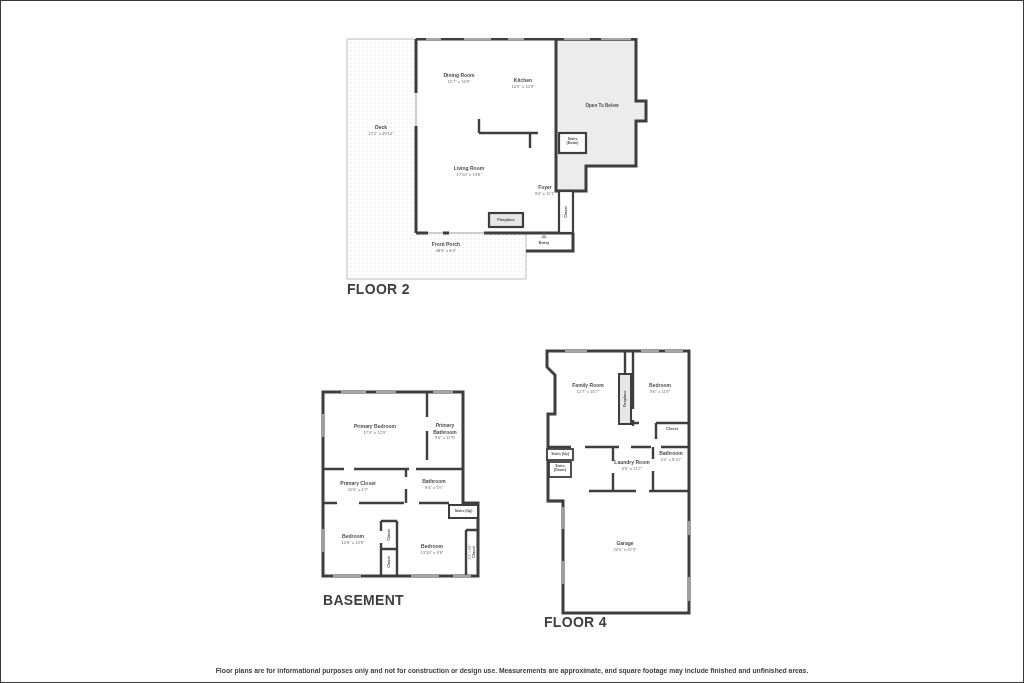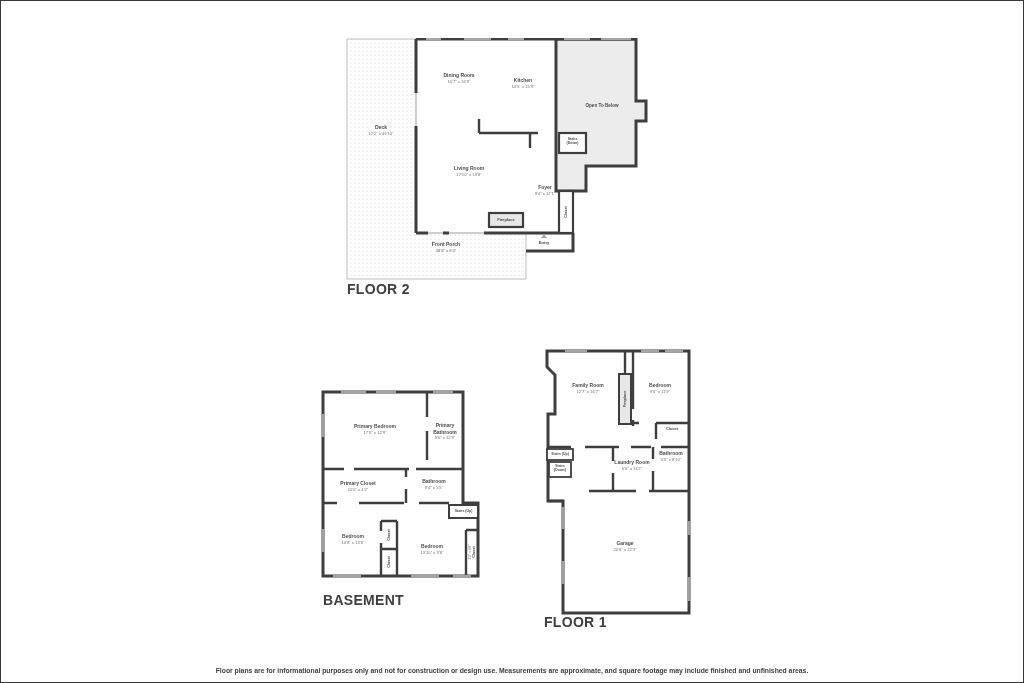--- a/index.html
+++ b/index.html
@@ -221,17 +221,17 @@
     </div>
     <div class="lbl" style="left:130px;top:101px;">
       <span class="nm">Bathroom</span>
         <span class="dm">5'5" x 8'10"</span>
     </div>
     <div class="lbl" style="left:84px;top:191px;">
       <span class="nm">Garage</span>
         <span class="dm">20'6" x 22'3"</span>
     </div>
   </div>
-  <div class="caption" style="left:543px;top:613px;">FLOOR 1</div>
+  <div class="caption" style="left:543px;top:613px;">FLOOR 4</div>
 
   <div class="disclaimer">Floor plans are for informational purposes only and not for construction or design use. Measurements are approximate, and square footage may include finished and unfinished areas.</div>
 
 </div>
 
 </body></html>

